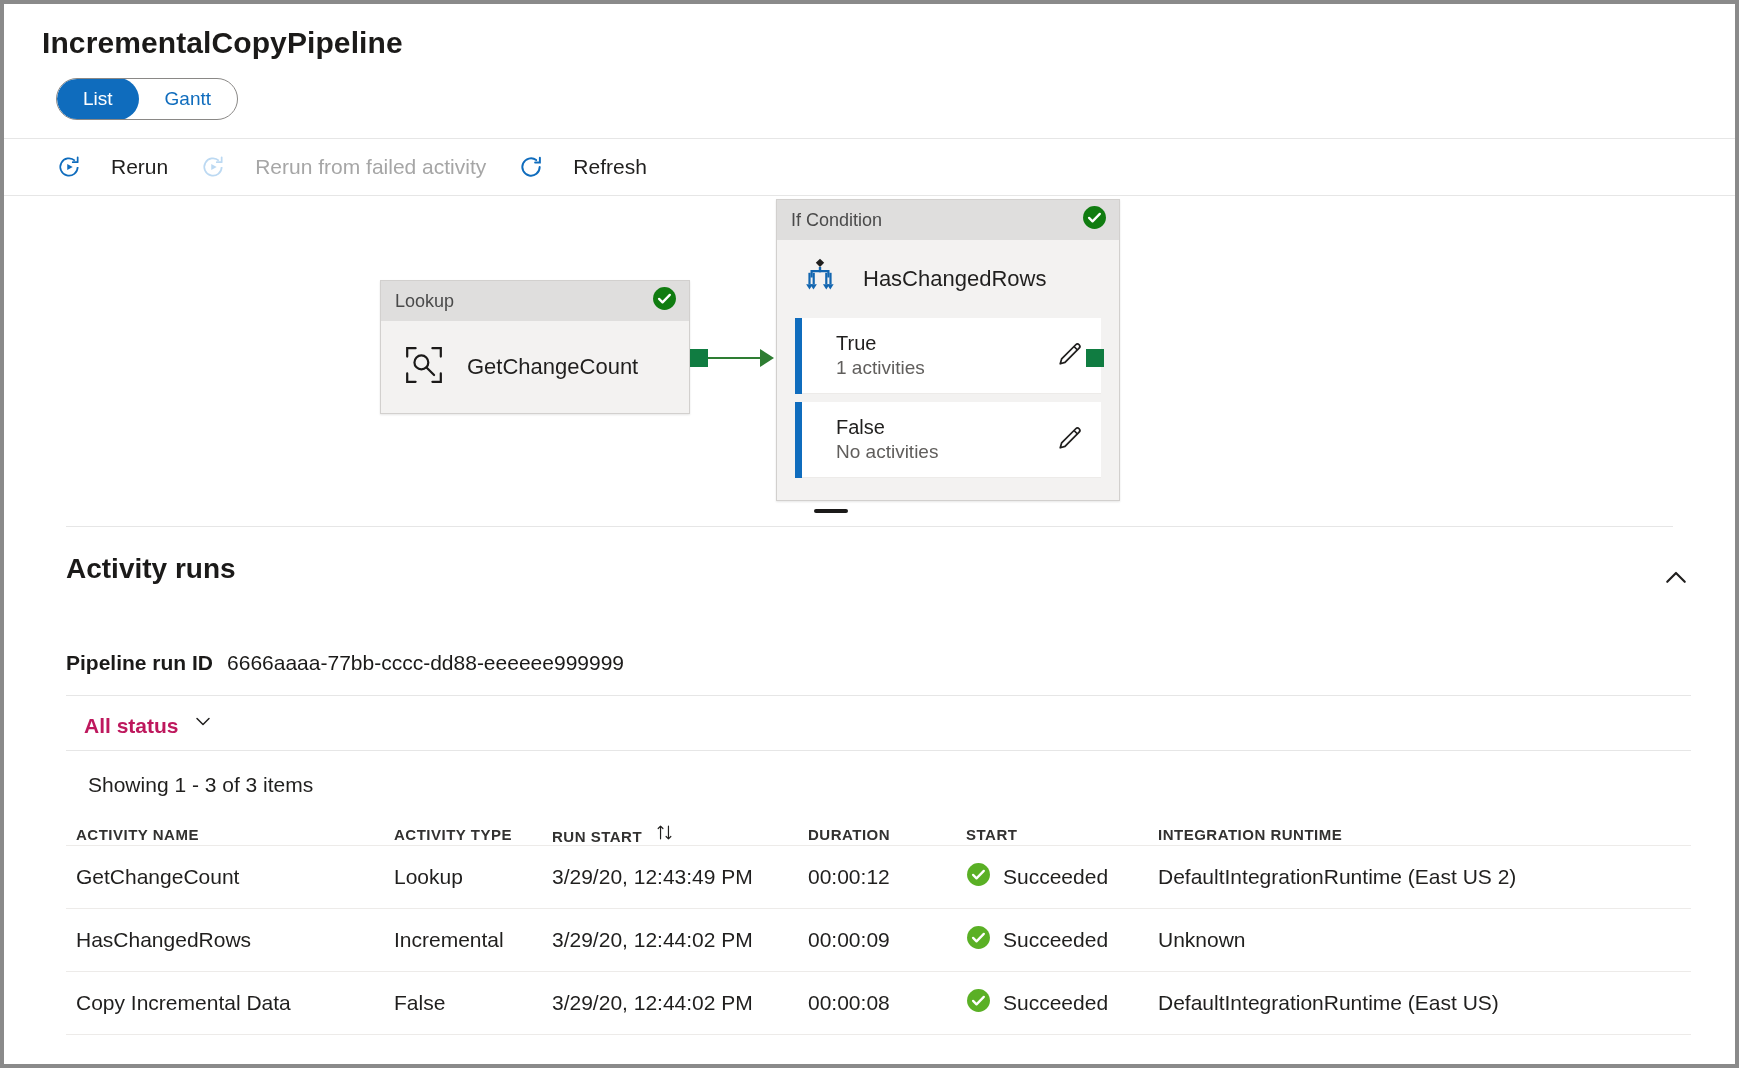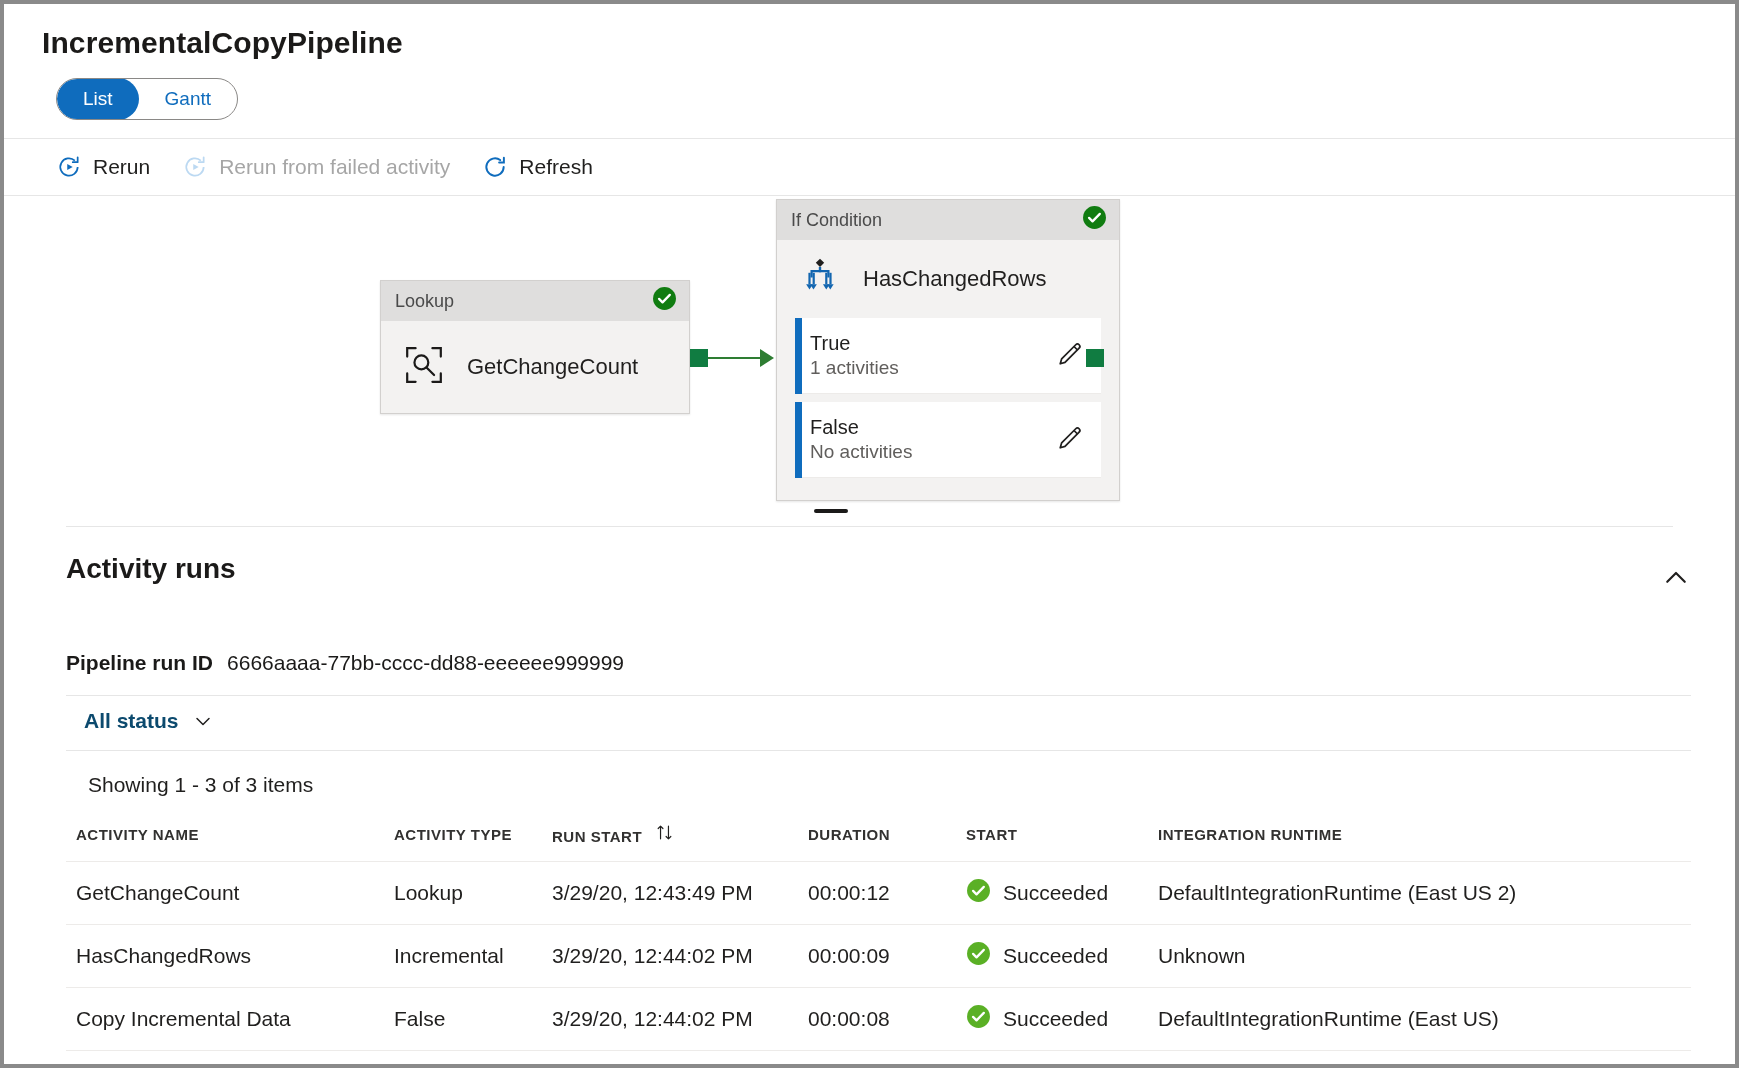--- a/index.html
+++ b/index.html
@@ -60,21 +60,21 @@
     border-bottom: 1px solid #e6e6e6;
     height: 58px;
     display: flex;
     align-items: center;
     padding-left: 44px;
     gap: 10px;
   }
   .cmd {
     display: flex;
     align-items: center;
-    gap: 11px;
+    gap: 29px;
     padding: 6px 14px 6px 8px;
     font-size: 21px;
     color: #201f1e;
     cursor: pointer;
     white-space: nowrap;
   }
   .cmd.disabled { color: #a6a6a6; cursor: default; }
   .cmd .ico { width: 26px; height: 26px; display: block; flex: 0 0 26px; }
 
   
@@ -123,21 +123,21 @@
     align-items: center;
     background: #ffffff;
     border-bottom: 1px solid #edebe9;
     height: 76px;
     margin: 0 18px 0 18px;
     padding-left: 0;
     position: relative;
   }
   .branch + .branch { margin-top: 8px; }
   .branch .bar { width: 7px; height: 76px; background: #0f6cbd; flex: 0 0 7px; }
-  .branch .texts { padding-left: 8px; display: flex; flex-direction: column; justify-content: space-between; gap: 4px; }
+  .branch .texts { padding-left: 34px; display: flex; flex-direction: column; justify-content: space-between; gap: 4px; }
   .branch .bname { font-size: 20px; color: #201f1e; line-height: 1.1; }
   .branch .bcount { font-size: 19px; color: #605e5c; line-height: 1.1; }
   .branch .pencil { position: absolute; right: 16px; top: 50%; transform: translateY(-50%); cursor: pointer; }
   .ifc-bottom-pad { height: 22px; background:#f3f2f1; }
 
   
   .conn-square {
     position: absolute;
     width: 18px; height: 18px;
     background: #107c41;
@@ -187,39 +187,39 @@
   .filter-bar {
     margin-top: 20px;
     border-top: 1px solid #e6e6e6;
     border-bottom: 1px solid #e6e6e6;
     height: 56px;
     display: flex;
     align-items: center;
     padding-left: 10px;
   }
   .filter-pill {
-    display: flex; align-items: flex-start; gap: 12px;
-    font-size: 21px; font-weight: 700; color: #0c4a6e;
+    display: flex; align-items: flex-end; gap: 12px;
+    font-size: 21px; font-weight: 700; color: #be185d;
     cursor: pointer; padding: 6px 8px;
   }
   .showing {
     font-size: 21px;
     color: #201f1e;
     padding: 22px 0 16px 22px;
   }
 
   
   table.runs { width: 100%; border-collapse: collapse; table-layout: fixed; }
   table.runs th {
     text-align: left;
     font-size: 15px;
     font-weight: 700;
     letter-spacing: .5px;
     color: #323130;
-    padding: 10px 0 16px 10px;
+    padding: 10px 0 0 10px;
     border-bottom: 1px solid #edebe9;
     white-space: nowrap;
   }
   table.runs th .sort { margin-left: 8px; }
   table.runs td {
     font-size: 21px;
     color: #201f1e;
     padding: 16px 0 16px 10px;
     border-bottom: 1px solid #edebe9;
     white-space: nowrap;

